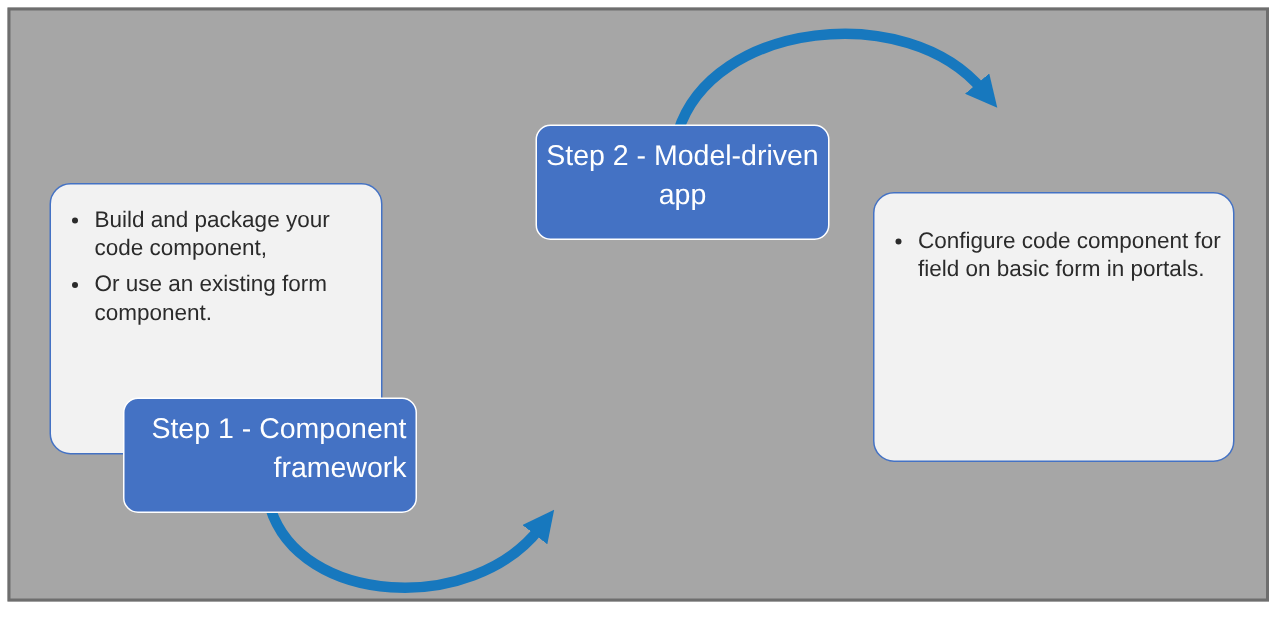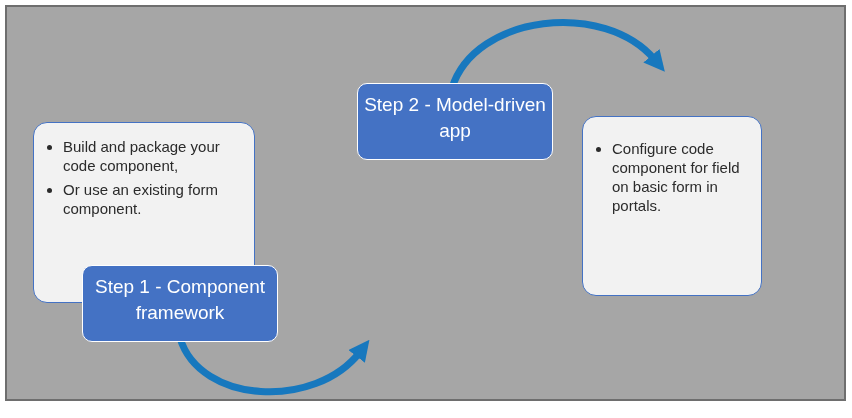--- a/index.html
+++ b/index.html
@@ -56,35 +56,35 @@
   .card ul {
     margin: 0;
     padding: 0 6px 0 29px;
     list-style: disc outside;
   }
   .card li {
     margin: 0 0 5px 0;
   }
   .card-1 { left: 33px;  top: 122px; width: 222px; height: 181px; padding-top: 14px; }
   .card-2 { left: 307px; top: 122px; width: 221px; height: 179px; padding-top: 62px; }
-  .card-3 { left: 582px; top: 116px; width: 180px; height: 180px; padding-top: 22px; }
+  .card-3 { left: 582px; top: 128px; width: 241px; height: 180px; padding-top: 22px; }
   .step-label {
     position: absolute;
     box-sizing: border-box;
     background: var(--accent, #4472c4);
     border: 1.5px solid var(--accent-border, #ffffff);
     border-radius: 10px;
     z-index: 3;
     color: var(--label-text, #ffffff);
     font-size: 19px;
     line-height: 26px;
     text-align: center;
     padding: 8px 6px 0 6px;
   }
-  .label-1 { left: 82px;  top: 265px; width: 196px; height: 77px; }
+  .label-1 { left: 82px;  top: 265px; width: 196px; height: 77px; text-align: right; }
   .label-2 { left: 357px; top: 83px;  width: 196px; height: 77px; text-align: center; }
   .label-3 { left: 630px; top: 266px; width: 198px; height: 76px; }
 </style>
 </head>
 <body>
 
 <div class="frame">
   <div class="canvas"></div>
 
   <svg class="arrows-layer" viewBox="0 0 852 418" xmlns="http://www.w3.org/2000/svg">

